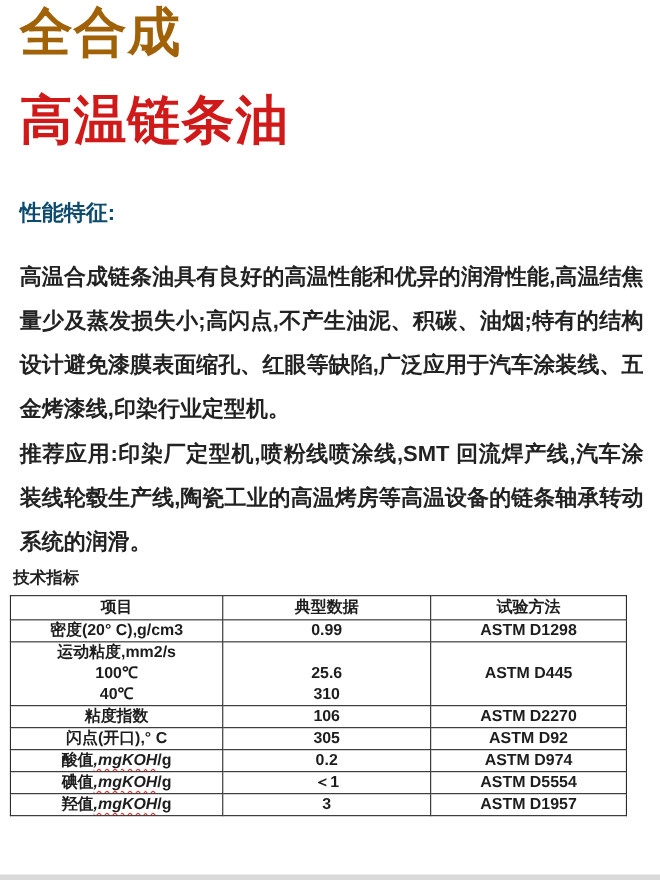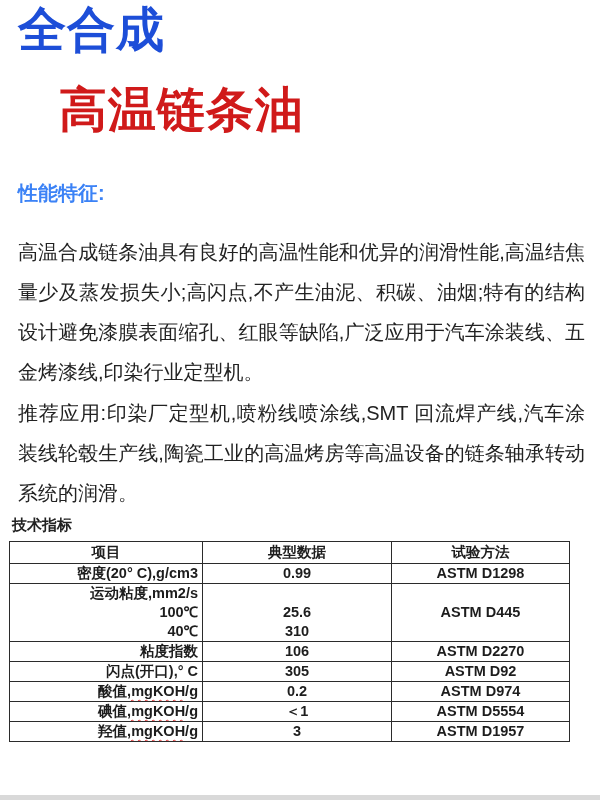--- a/index.html
+++ b/index.html
@@ -1,47 +1,47 @@
 <!DOCTYPE html>
 <html><head>
 <meta charset="utf-8">
 <style>
   html,body { margin:0; padding:0; background:#ffffff; }
   body { width:600px; height:800px; font-family:"Liberation Sans", sans-serif; }
   .page { position:relative; width:600px; height:800px; background:#ffffff; overflow:hidden; }
 
   .title-black { position:absolute; left:18px; top:6px; font-size:48px; line-height:1;
-                 font-weight:800; color:#1d4ed8; letter-spacing:1px; }
+                 font-weight:800; color:#a16207; letter-spacing:1px; }
   .title-red   { position:absolute; left:18px; top:86px; font-size:48px; line-height:1;
-                 font-weight:800; color:#d01a1a; letter-spacing:1px;margin-left:41px; }
+                 font-weight:800; color:#d01a1a; letter-spacing:1px; }
 
   .sec-heading { position:absolute; left:18px; top:180px; font-size:20px;
-                 font-weight:600; color:#3b82f6; }
+                 font-weight:600; color:#0c4a6e; }
 
-  .para { position:absolute; left:18px; width:567px; font-size:20px; font-weight:400;
+  .para { position:absolute; left:18px; width:567px; font-size:20px; font-weight:700;
           line-height:40px; color:#222222; text-align:justify; text-justify:inter-ideograph; }
   .para-1 { top:212px; }
   .para-2 { top:373px; }
 
   .tbl-label { position:absolute; left:12px; top:516px; font-size:15px;
                font-weight:700; color:#222222; }
 
   table.spec { position:absolute; left:9px; top:541px; width:560px;
                border-collapse:collapse; table-layout:fixed;
                font-size:14.5px; font-weight:700; color:#1d1d1d; }
   table.spec th, table.spec td { border:1.6px solid #2b2b2b; padding:0 4px;
                line-height:19px; height:19px; overflow:hidden; vertical-align:middle; }
   table.spec th { text-align:center; height:21px; font-weight:700;margin-top:44px; }
-  td.cell-item { text-align:right; }
+  td.cell-item { text-align:center; }
   td.cell-center { text-align:center; }
   tr.row-multi td { height:57px;margin-left:42px; }
   .line { height:19px; line-height:19px; }
   .wavy { text-decoration-line:underline; text-decoration-style:wavy;
           text-decoration-color:#e03131; text-decoration-thickness:1px;
-          text-underline-offset:3px; }
+          text-underline-offset:3px;font-style:italic; }
 
   .bottom-shade { position:absolute; left:0; top:795px; width:600px; height:5px;
                   background:#d9d9d9; }
 </style>
 </head>
 <body>
 
 <div class="page">
 
   <div class="title-black">全合成</div>

